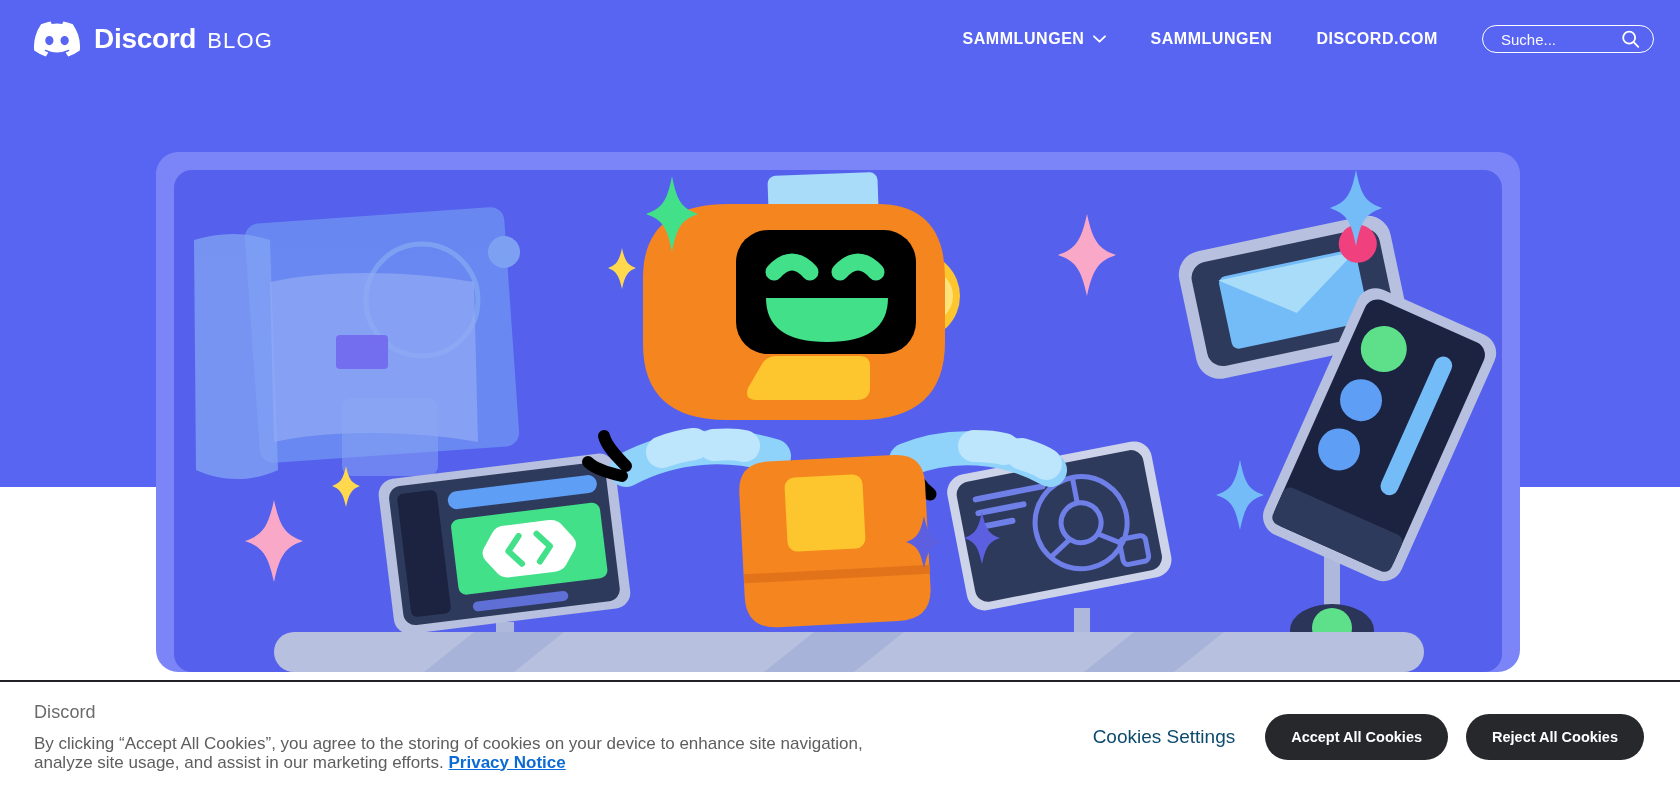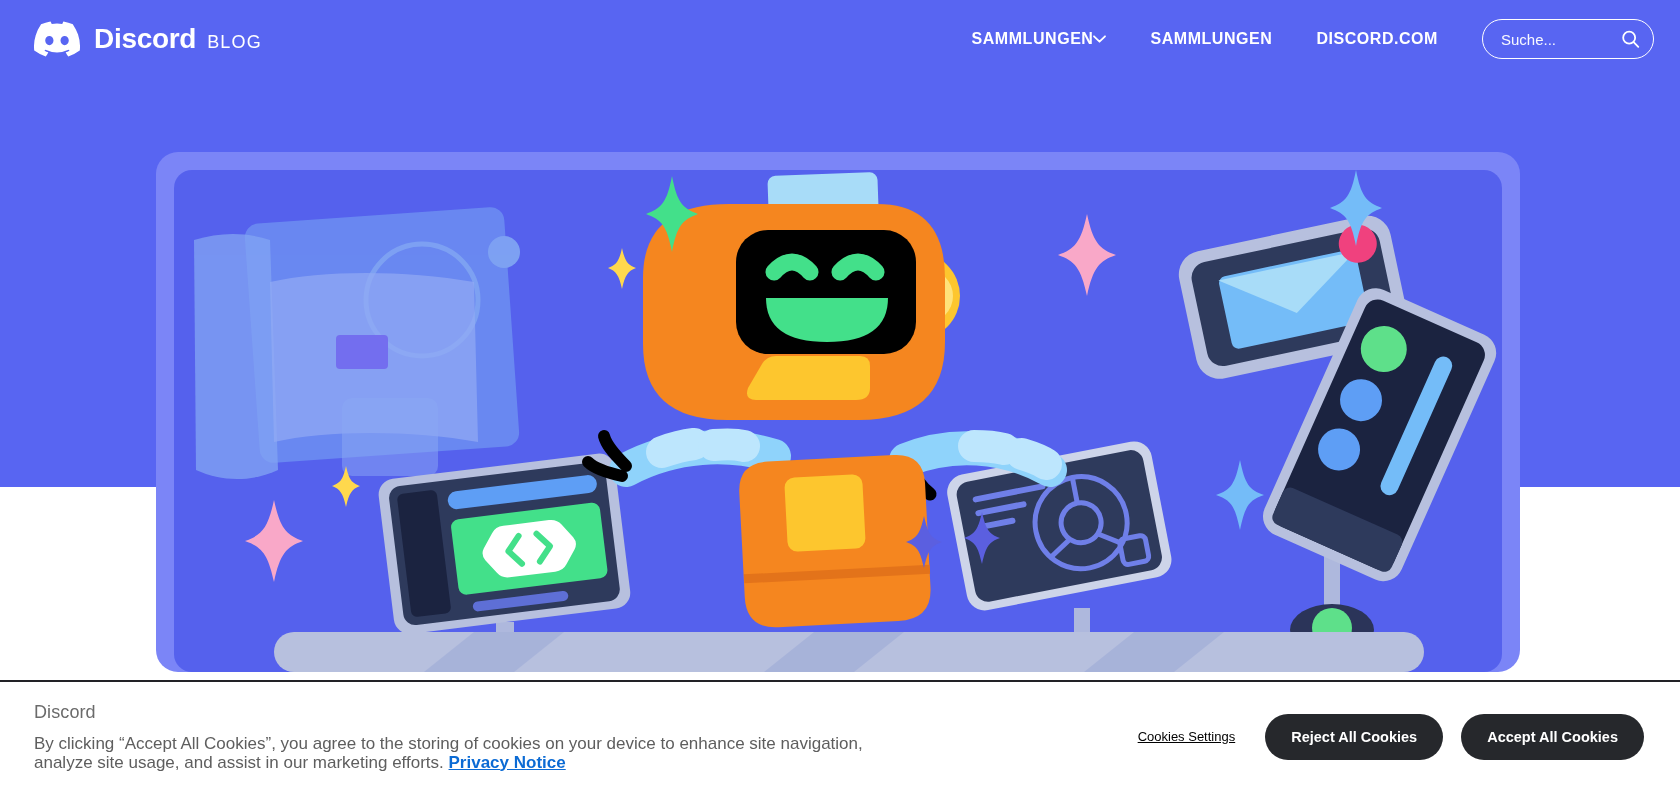--- a/index.html
+++ b/index.html
@@ -56,53 +56,54 @@
     white-space: nowrap;
   }
   .brand-name {
     color: #ffffff;
     font-size: 28px;
     font-weight: 700;
     letter-spacing: -0.3px;
   }
   .brand-sub {
     color: #ffffff;
-    font-size: 18px;
+    font-size: 22px;
     font-weight: 400;
     letter-spacing: 1.2px;
   }
 
   .nav {
     margin-left: auto;
     display: flex;
     align-items: center;
     gap: 0;
     margin-right: 26px;
   }
   .nav-item {
     color: #ffffff;
     font-size: 16px;
     font-weight: 700;
     letter-spacing: 0.55px;
     padding: 8px 22px;
     display: flex;
     align-items: center;
+    gap: 9px;
     cursor: pointer;
     white-space: nowrap;
   }
   .chev {
     width: 13px; height: 8px;
     display: inline-block;
     flex: none;
   }
 
   .search {
     position: relative;
     width: 172px;
-    height: 40px;
+    height: 28px;
     border: 1.6px solid #ffffff;
     border-radius: 22px;
     display: flex;
     align-items: center;
     margin-left: 22px;
     background: transparent;
   }
   .search-input {
     flex: 1;
     background: transparent;
@@ -178,23 +179,22 @@
     cursor: pointer;
   }
   .cookie-actions {
     margin-left: auto;
     margin-right: 36px;
     display: flex;
     align-items: center;
     gap: 18px;
   }
   .cookie-settings {
-    color: #000000;
-    font-size: 13px;
-    text-decoration: underline;
+    color: #0c4a6e;
+    font-size: 19px;
     cursor: pointer;
     padding: 8px 12px;
     white-space: nowrap;
   }
   .cookie-btn {
     background: #26282c;
     color: #ffffff;
     font-family: "Liberation Sans", sans-serif;
     font-size: 14.5px;
     font-weight: 700;
@@ -380,18 +380,18 @@
 
   <div class="cookie">
     <div class="cookie-text">
       <div class="cookie-title">Discord</div>
       <div class="cookie-body">
         <span>By clicking “Accept All Cookies”, you agree to the storing of cookies on your device to enhance site navigation, analyze site usage, and assist in our marketing efforts. </span><a class="cookie-link">Privacy Notice</a>
       </div>
     </div>
     <div class="cookie-actions">
       <a class="cookie-settings">Cookies Settings</a>
+      <button class="cookie-btn">Accept All Cookies</button>
       <button class="cookie-btn">Reject All Cookies</button>
-      <button class="cookie-btn">Accept All Cookies</button>
     </div>
   </div>
 
 </div>
 
 </body></html>

